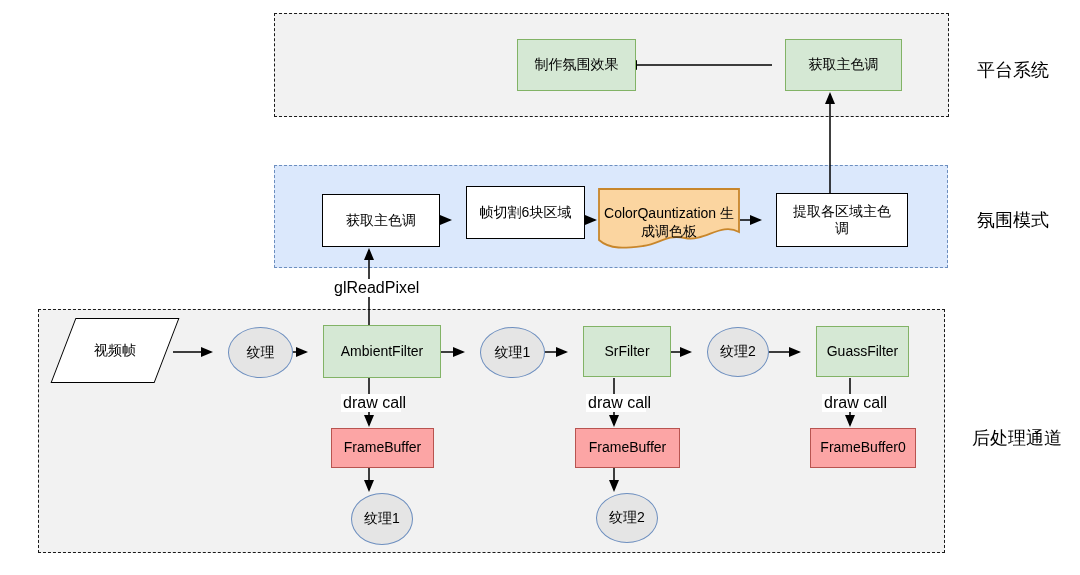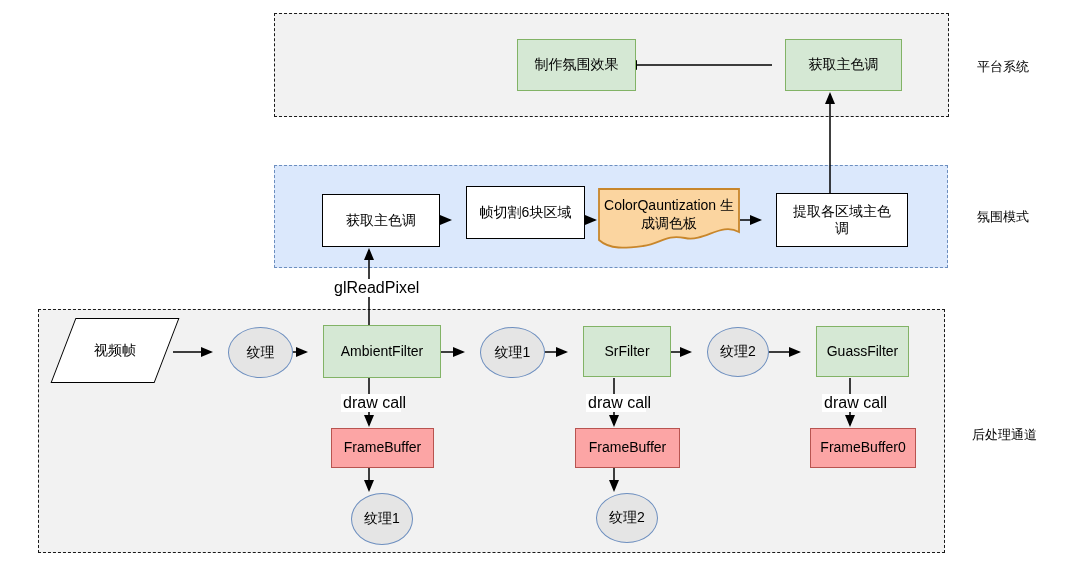--- a/index.html
+++ b/index.html
@@ -18,28 +18,28 @@
   .green{background:#d5e8d4;border:1.5px solid #82b366;}
   .white{background:#ffffff;border:1.5px solid #000000;}
   .red{background:#fca5a5;border:1.5px solid #b85450;}
   .ellipse{background:#e5e5e5;border:1.5px solid #6c8ebf;border-radius:50%;}
 
   .para{position:absolute;z-index:3;display:flex;align-items:center;justify-content:center;font-size:14px;}
   .para-bg{position:absolute;left:13px;right:13px;top:0;bottom:0;background:#fff;
            border:1.5px solid #000;transform:skewX(-21deg);}
   .para span{position:relative;z-index:1;}
 
-  .doc{position:absolute;z-index:3;display:flex;align-items:center;justify-content:center;}
+  .doc{position:absolute;z-index:3;display:flex;align-items:flex-end;justify-content:center;}
   .doc svg{position:absolute;left:0;top:0;width:100%;height:100%;}
   .doc-text{position:relative;z-index:1;font-size:14px;line-height:1.3;text-align:center;
             width:100%;padding:0 6px 12px 6px;box-sizing:border-box;}
 
   .edge-label{position:absolute;z-index:4;font-size:16px;background:#fff;
               text-align:center;padding:0 2px;white-space:nowrap;}
-  .lane-label{position:absolute;z-index:4;font-size:13px;white-space:nowrap;}
+  .lane-label{position:absolute;z-index:4;font-size:18px;white-space:nowrap;}
 </style>
 </head>
 <body>
 
 <div class="canvas">
 
   <div class="lane lane-gray" style="left:274px;top:13px;width:675px;height:104px"></div>
   <div class="lane lane-blue" style="left:274px;top:165px;width:674px;height:103px"></div>
   <div class="lane lane-gray" style="left:38px;top:309px;width:907px;height:244px"></div>
 

